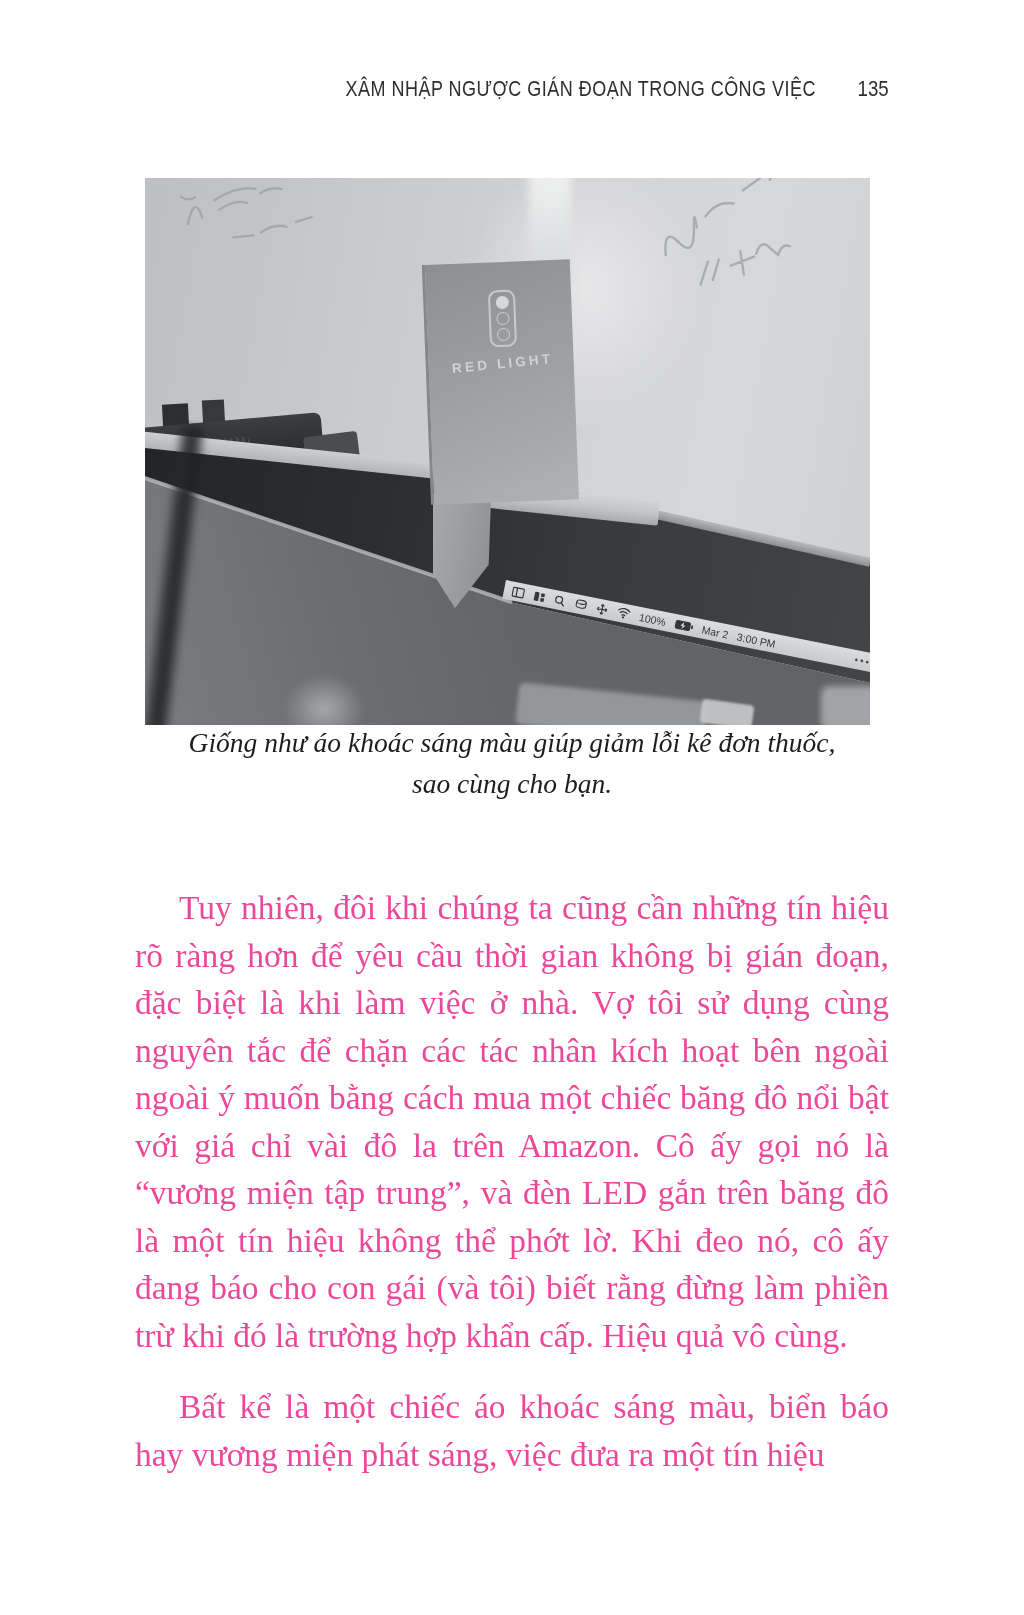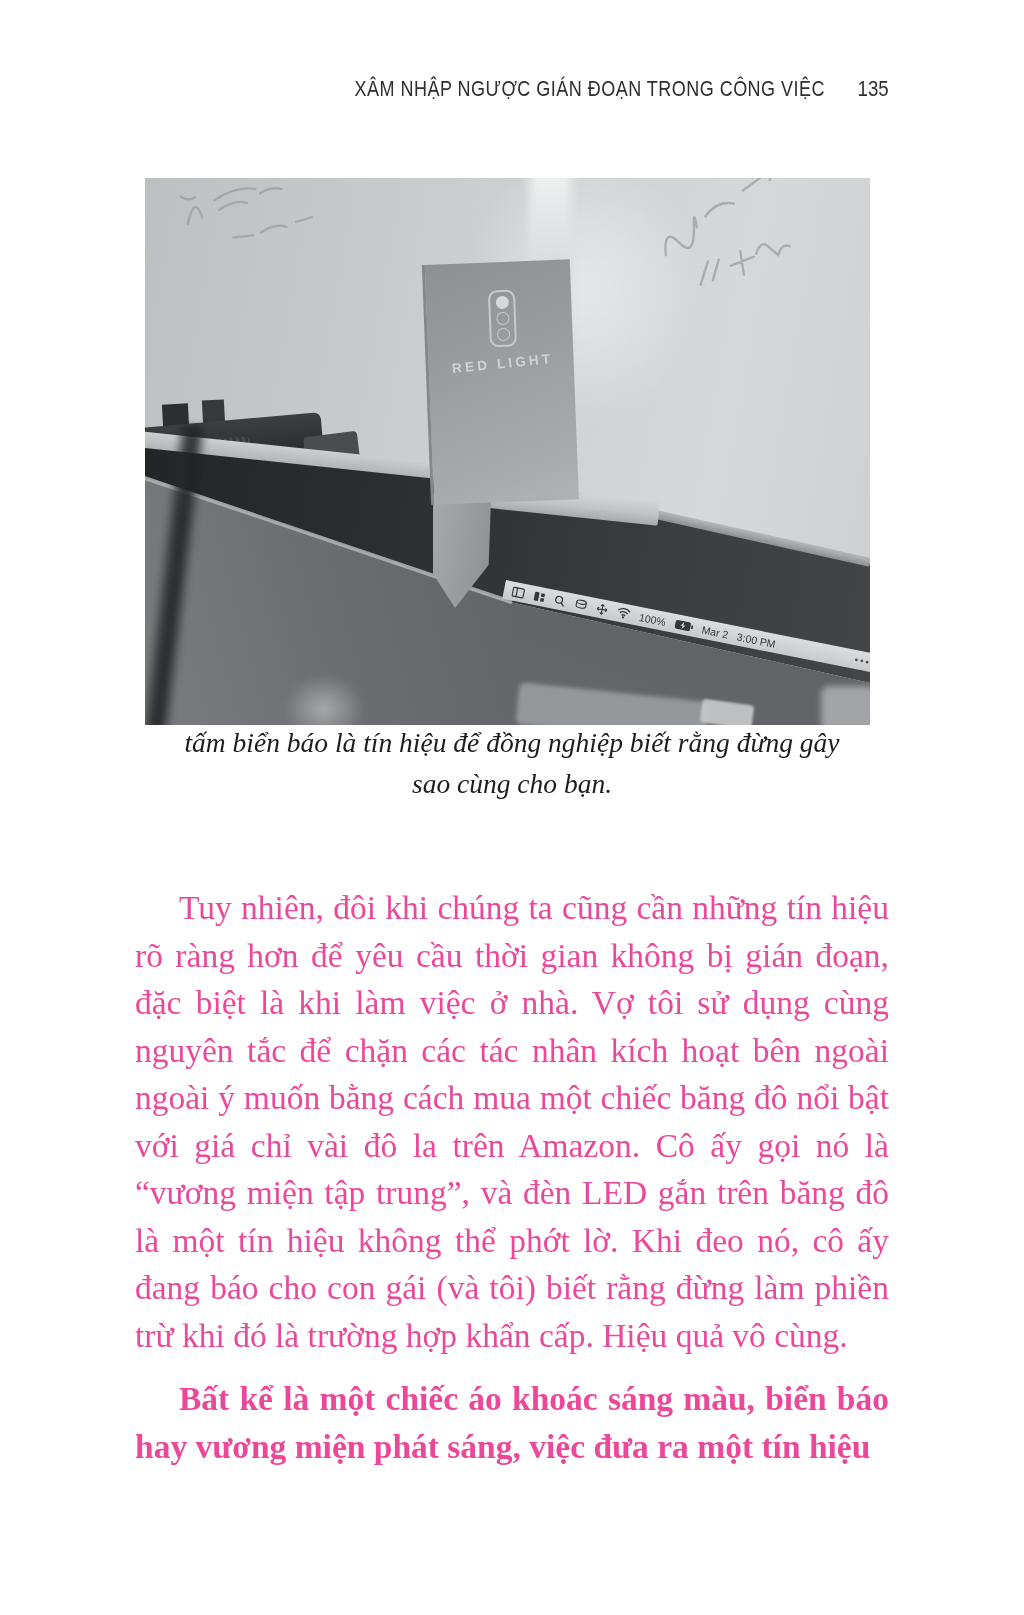--- a/index.html
+++ b/index.html
@@ -1,20 +1,20 @@
 <!DOCTYPE html>
 <html><head>
 <meta charset="utf-8">
 <style>
   html,body{margin:0;padding:0;background:#ffffff;}
   .page{position:relative;width:1024px;height:1615px;background:#ffffff;overflow:hidden;
         font-family:"Liberation Serif","DejaVu Serif",serif;color:#161616;}
 
   
-  .running-head{position:absolute;top:76px;right:135px;display:flex;align-items:baseline;gap:27px;
+  .running-head{position:absolute;top:76px;right:135px;display:flex;align-items:baseline;gap:36px;
                 font-family:"Liberation Sans","DejaVu Sans",sans-serif;color:#2e2e2e;}
   .rh-title{font-size:22.5px;letter-spacing:.6px;display:inline-block;transform:scaleX(.8);transform-origin:100% 60%;white-space:nowrap;}
   .rh-num{font-size:22px;display:inline-block;transform:scaleX(.85);transform-origin:100% 60%;}
 
   
   .photo{position:absolute;left:145px;top:178px;width:725px;height:547px;margin:0;overflow:hidden;background:#cbccce;}
   .photo *{position:absolute;}
   .wb{left:0;top:0;width:100%;height:100%;
       background:linear-gradient(100deg,#bdbfc2 0%,#c8cacc 30%,#d2d3d5 58%,#d7d8da 76%,#cecfd1 100%);}
   .wb-glow{left:320px;top:-30px;width:240px;height:280px;border-radius:50%;
@@ -92,21 +92,21 @@
       font-family:"Liberation Sans","DejaVu Sans",sans-serif;font-size:13.5px;font-weight:600;
       letter-spacing:3.2px;color:#d0d2d4;}
 
   
   .caption{position:absolute;left:135px;top:722px;width:754px;text-align:center;
       font-style:italic;font-size:27.5px;line-height:41px;color:#1d1d1d;}
   .caption div{white-space:nowrap;}
   .bodytext{position:absolute;left:135px;top:884px;width:754px;
       font-size:33.5px;line-height:47.5px;text-align:justify;color:#ec4899;}
   .bodytext p{margin:0;text-indent:44px;}
-  .bodytext p + p{margin-top:16px;font-weight:bold;}
+  .bodytext p + p{margin-top:24px;}
 </style>
 </head>
 <body>
 
 <div class="page">
 
   <div class="running-head">
     <span class="rh-title">XÂM NHẬP NGƯỢC GIÁN ĐOẠN TRONG CÔNG VIỆC</span>
     <span class="rh-num">135</span>
   </div>
@@ -187,21 +187,21 @@
       <div class="tl-icon">
         <i class="tl-red"></i>
         <i class="tl-mid"></i>
         <i class="tl-low"></i>
       </div>
       <div class="card-label">RED LIGHT</div>
     </div>
   </figure>
 
   <div class="caption">
-    <div>tấm biển báo là tín hiệu để đồng nghiệp biết rằng đừng gây</div>
+    <div>Giống như áo khoác sáng màu giúp giảm lỗi kê đơn thuốc,</div>
     <div>sao cùng cho bạn.</div>
   </div>
 
   <div class="bodytext">
     <p>Tuy nhiên, đôi khi chúng ta cũng cần những tín hiệu rõ ràng hơn để yêu cầu thời gian không bị gián đoạn, đặc biệt là khi làm việc ở nhà. Vợ tôi sử dụng cùng nguyên tắc để chặn các tác nhân kích hoạt bên ngoài ngoài ý muốn bằng cách mua một chiếc băng đô nổi bật với giá chỉ vài đô la trên Amazon. Cô ấy gọi nó là “vương miện tập trung”, và đèn LED gắn trên băng đô là một tín hiệu không thể phớt lờ. Khi đeo nó, cô ấy đang báo cho con gái (và tôi) biết rằng đừng làm phiền trừ khi đó là trường hợp khẩn cấp. Hiệu quả vô cùng.</p>
     <p>Bất kể là một chiếc áo khoác sáng màu, biển báo hay vương miện phát sáng, việc đưa ra một tín hiệu</p>
   </div>
 
 </div>
 

